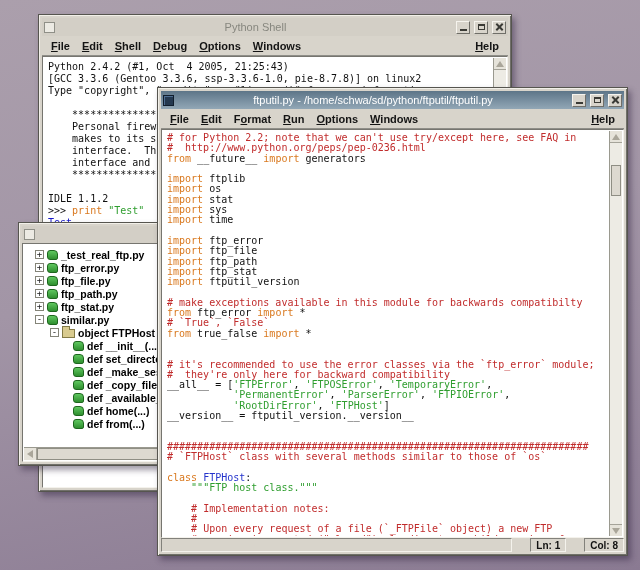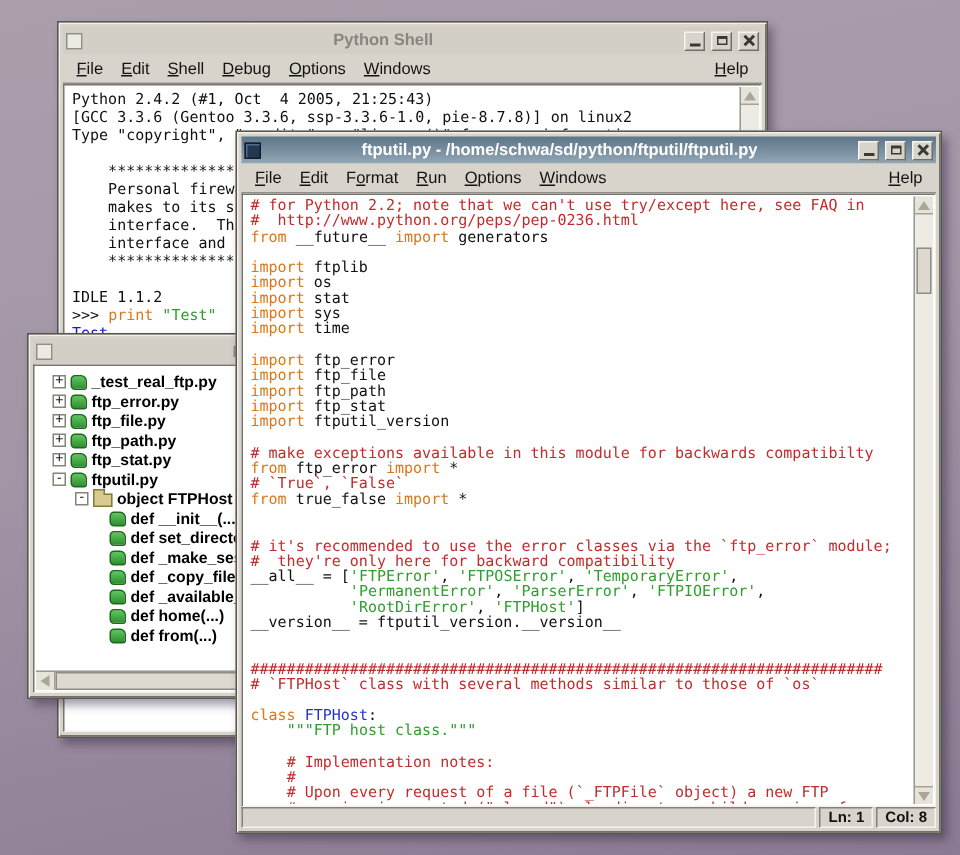--- a/index.html
+++ b/index.html
@@ -17,39 +17,39 @@
   }
   .win{
     position:absolute;background:#d8d4cb;border:1px solid #56554f;padding:3px;
     box-shadow:inset 1px 1px 0 #f2f0e9, inset -1px -1px 0 #71706a, 3px 4px 6px rgba(45,30,60,.45);
   }
   #shell-win{left:38px;top:14px;width:474px;height:478px;z-index:1}
   #path-win{left:18px;top:222px;width:330px;height:244px;z-index:2}
   #editor-win{left:157px;top:87px;width:471px;height:469px;z-index:3}
 
   .titlebar{height:18px;display:flex;align-items:center;padding:0 2px;gap:4px;
-    font-size:11px;font-weight:bold;white-space:nowrap}
+    font-size:11px;font-weight:normal;white-space:nowrap}
   .tb-inactive{background:#d3cfc6;color:#87877f}
   .tb-active{background:linear-gradient(var(--tb_top),var(--tb_bottom));color:#fff}
   .tb-title{flex:1;text-align:center;overflow:hidden}
   .tb-icon{width:11px;height:11px;flex:0 0 auto}
   .tb-icon.light{background:#eceae3;border:1px solid #8f8f87}
   .tb-icon.dark{background:#24384f;border:1px solid #101d2c;box-shadow:inset 1px 1px 0 #4e6d91}
   .wbtn{width:14px;height:13px;background:#d8d4cb;border:1px solid;
     border-color:#f6f4ee #6f6e68 #6f6e68 #f6f4ee;display:flex;align-items:center;
     justify-content:center;flex:0 0 auto;overflow:hidden}
   .g-min{width:7px;height:2px;background:#3a3a35;margin-top:6px}
   .g-max{width:7px;height:6px;border:1px solid #3a3a35;border-top-width:2px}
   .g-close{position:relative;width:8px;height:8px}
   .g-close::before,.g-close::after{content:"";position:absolute;left:0;top:3px;width:9px;height:2px;background:#3a3a35}
   .g-close::before{transform:rotate(45deg)}
   .g-close::after{transform:rotate(-45deg)}
 
   .menubar{height:20px;display:flex;align-items:center;padding:0 3px;
-    border-bottom:1px solid #8f8e88;font-size:11px;font-weight:normal;color:#141414;background:#d8d4cb}
+    border-bottom:1px solid #8f8e88;font-size:11px;font-weight:bold;color:#141414;background:#d8d4cb}
   .menu-item{padding:2px 6px;white-space:nowrap;cursor:default}
   .menu-help{margin-left:auto}
   .mn{text-decoration:underline;text-underline-offset:1px}
 
   .sunken{position:absolute;background:#fff;border:1px solid;
     border-color:#76756f #f4f2ec #f4f2ec #76756f}
 
   
   #shell-content{left:3px;right:3px;top:41px;bottom:3px}
   #shell-text{position:absolute;top:1px;left:1px;right:15px;bottom:1px;overflow:hidden;
@@ -77,21 +77,21 @@
     border:1px solid #837a46;border-bottom:none}
   .hscroll{position:absolute;left:1px;right:1px;bottom:1px;height:13px;background:#edebe4;border-top:1px solid #9a998f;display:flex}
   .hbtn{width:13px;display:flex;align-items:center;justify-content:center;background:#e6e3da;border-right:1px solid #a5a399}
   .hthumb{width:205px;background:#ddd9d0;border:1px solid #8f8e84;margin:0}
 
   
   #editor-code{left:3px;right:3px;top:41px;bottom:17px}
   #code-text{position:absolute;top:1px;left:1px;right:15px;bottom:1px;overflow:hidden;
     padding:2px 0 0 4px;font:10px/10.3px "DejaVu Sans Mono",monospace;white-space:pre}
   .cl{height:10.3px}
-  .statusbar{position:absolute;left:3px;right:3px;bottom:3px;height:14px;display:flex;gap:2px;
+  .statusbar{position:absolute;left:3px;right:3px;bottom:3px;height:14px;display:flex;gap:18px;
     font-size:10px;font-weight:bold;color:#111;align-items:stretch;background:#d8d4cb}
   .scell{border:1px solid;border-color:#82817b #f4f2ec #f4f2ec #82817b;padding:0 5px;
     display:flex;align-items:center;white-space:nowrap}
   .scell.fill{flex:1}
 
   .tk-c{color:var(--comment)} .tk-k{color:var(--keyword)} .tk-s{color:var(--string)}
   .tk-d{color:var(--definition)} .tk-o{color:var(--output)} .tk-t{color:var(--text)}
 </style>
 </head>
 <body>
@@ -163,21 +163,21 @@
         <div class="trow">
           <span class="tsp" style="width: 4px;"></span>
           <span class="texp">+</span>
           <span class="ipy"></span>
           <span>ftp_stat.py</span>
         </div>
         <div class="trow">
           <span class="tsp" style="width: 4px;"></span>
           <span class="texp">-</span>
           <span class="ipy"></span>
-          <span>ftputil.py</span>
+          <span>similar.py</span>
         </div>
         <div class="trow">
           <span class="tsp" style="width: 19px;"></span>
           <span class="texp">-</span>
           <span class="ifold"></span>
           <span>object FTPHost</span>
         </div>
         <div class="trow">
           <span class="tsp" style="width: 42px;"></span>
           <span class="ipy"></span>

